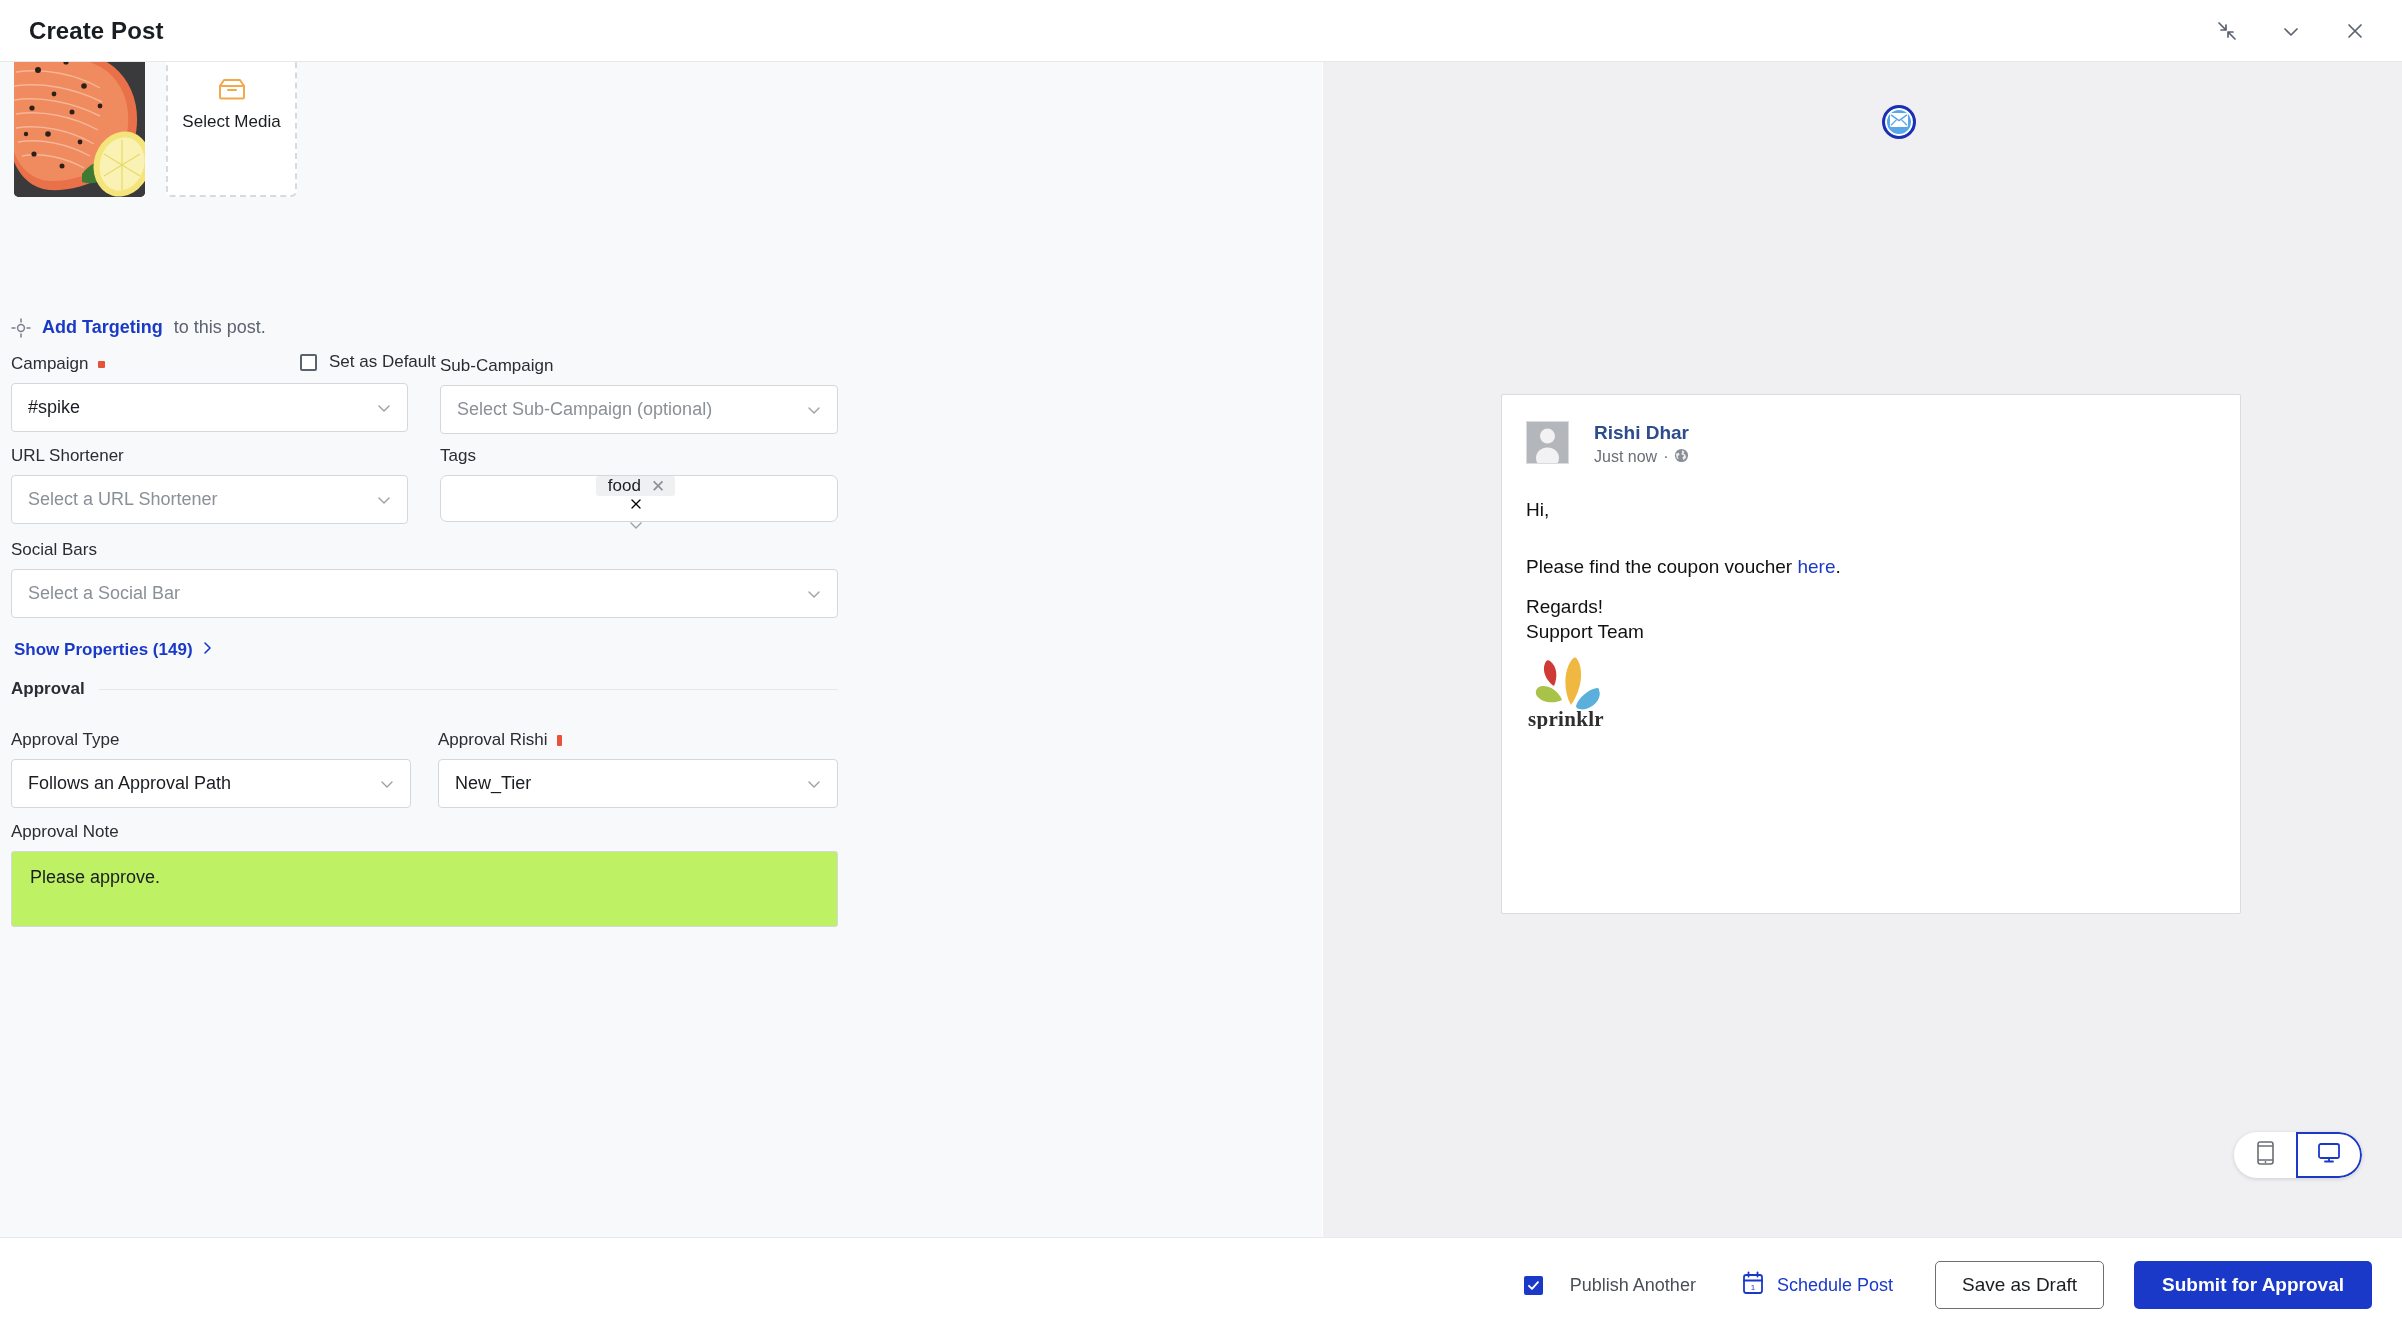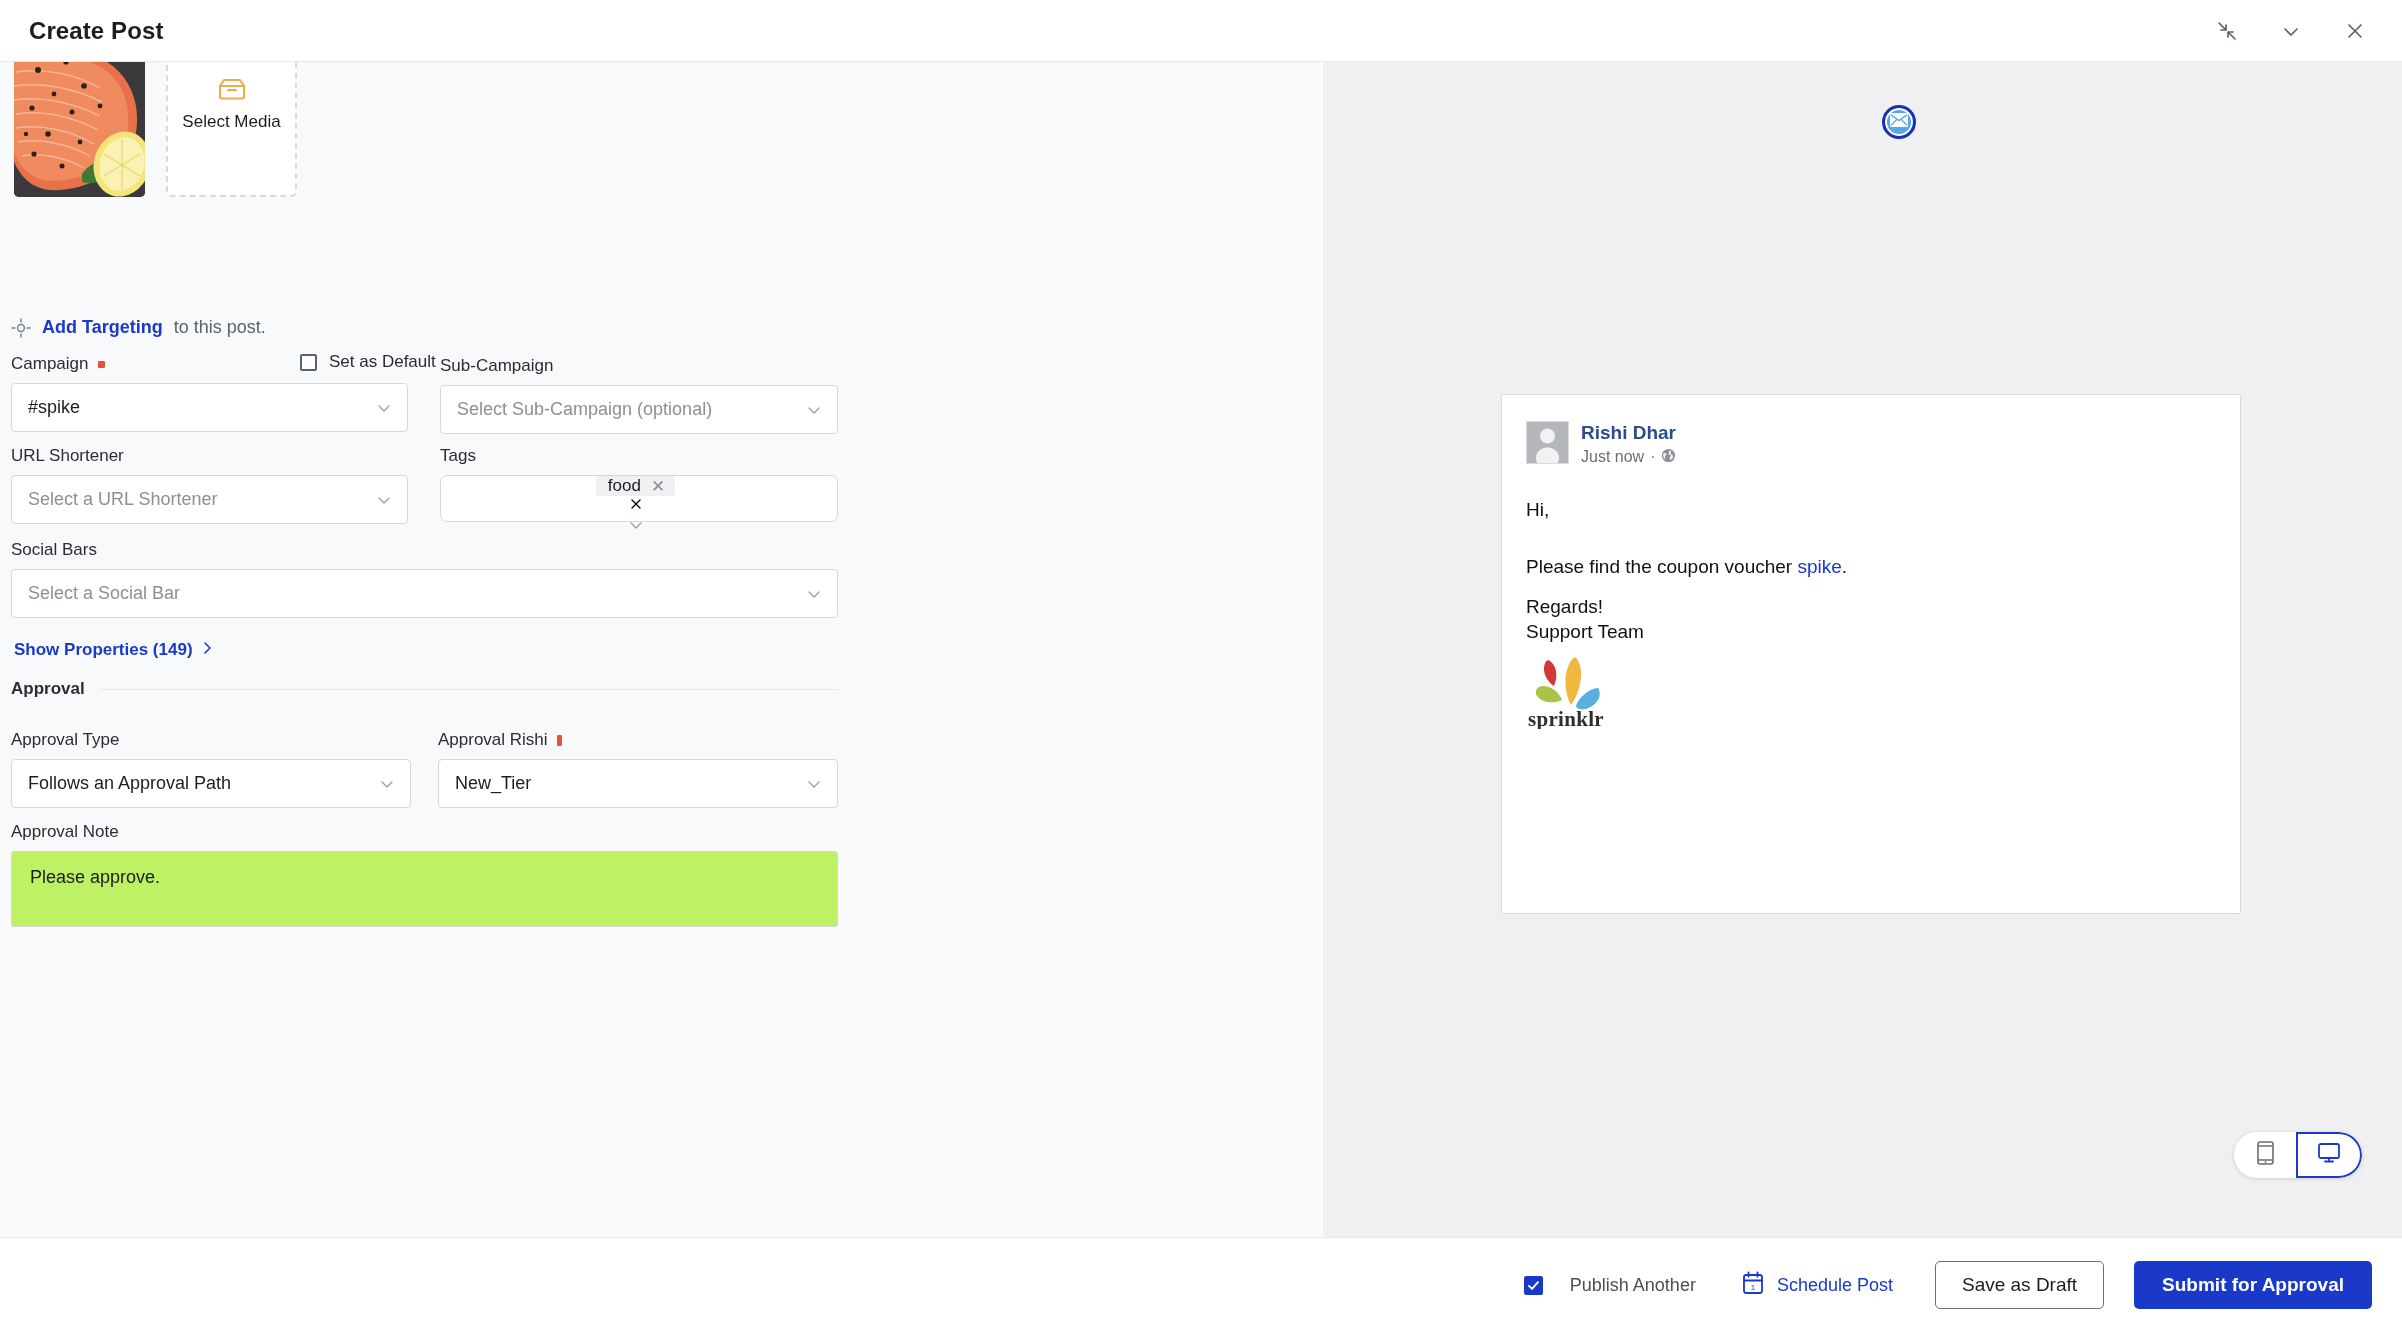--- a/index.html
+++ b/index.html
@@ -137,21 +137,21 @@
     width: 34px; height: 34px; border-radius: 50%;
     background: #5aa7e8; border: 3px solid #1b2fb5;
     display: flex; align-items: center; justify-content: center;
     box-shadow: 0 0 0 2px #ffffff inset;
   }
   .preview-card {
     position: absolute; left: 1501px; top: 394px; width: 740px; height: 520px;
     background: #fff; border: 1px solid #d9dbdf; border-radius: 2px;
     padding: 26px 24px;
   }
-  .pv-head { display: flex; align-items: flex-start; gap: 12px; }
+  .pv-head { display: flex; align-items: flex-start; gap: 25px; }
   .pv-avatar {
     width: 43px; height: 43px; background: #b3b6bb; border: 1px solid #d9dbdf;
     display: flex; align-items: flex-end; justify-content: center; overflow: hidden;
   }
   .pv-name { font-size: 19px; font-weight: bold; color: #2c4c8c; line-height: 1.25; cursor: pointer;}
   .pv-meta { font-size: 16px; color: #6a6f76; display: flex; align-items: center; gap: 6px; margin-top: 3px;}
   .pv-body { margin-top: 22px; font-size: 19px; color: #111; line-height: 1.55; }
   .pv-body p { margin-bottom: 22px; margin-top: 28px; }
   .pv-body a { color: #1a39c9; text-decoration: none; cursor: pointer; }
   .pv-sig { margin-top: -10px; font-size: 19px; color: #111; line-height: 1.35; }
@@ -465,21 +465,21 @@
             <circle cx="8" cy="8" r="7" fill="#8a8f96"></circle>
             <path d="M2 6 L5 5 L6 7 L4 9 L5 12 L3 11 Z M9 2 L11 4 L10 6 L12 7 L13 10 L10 13 L9 10 L11 8 L8 7 Z" fill="#eceef0"></path>
           </svg>
         </span>
       </span>
     </span>
   </div>
 
   <div class="pv-body">
     <p>Hi,</p>
-    <p><span>Please find the coupon voucher </span><a>spike</a><span>.</span></p>
+    <p><span>Please find the coupon voucher </span><a>here</a><span>.</span></p>
   </div>
 
   <div class="pv-sig">
     <div>Regards!</div>
     <div>Support Team</div>
     <div class="sprinklr-logo">
       <svg width="85" height="72" viewBox="0 0 85 72">
         <path d="M24 4 C31 9 32 20 28 29 C23 26 17 18 18 10 C19 5 21 2 24 4 Z" fill="#cf3a34"></path>
         <path d="M51 2 C58 12 56 32 45 48 C37 34 38 14 45 4 C47 1 49 -1 51 2 Z" fill="#f0b840"></path>
         <path d="M17 29 C25 29 33 35 36 43 C28 47 16 46 11 39 C8 35 11 29 17 29 Z" fill="#a8c24a"></path>

